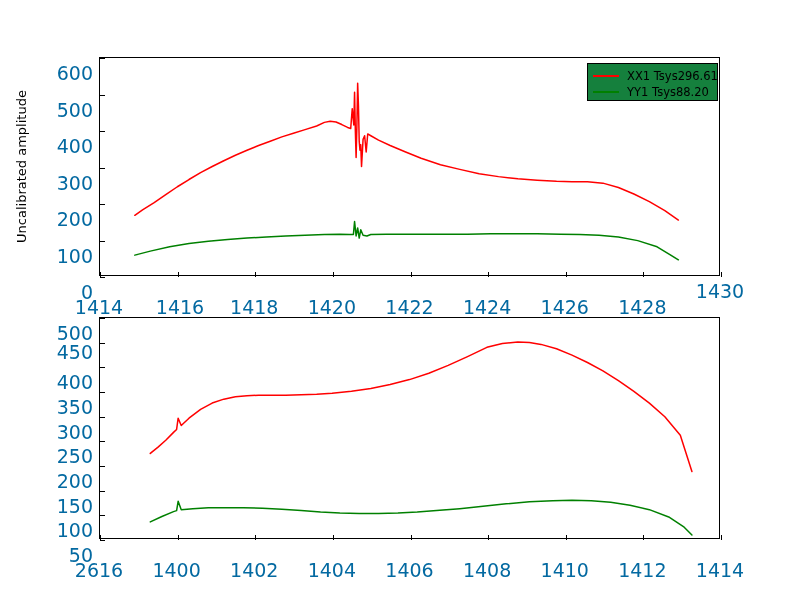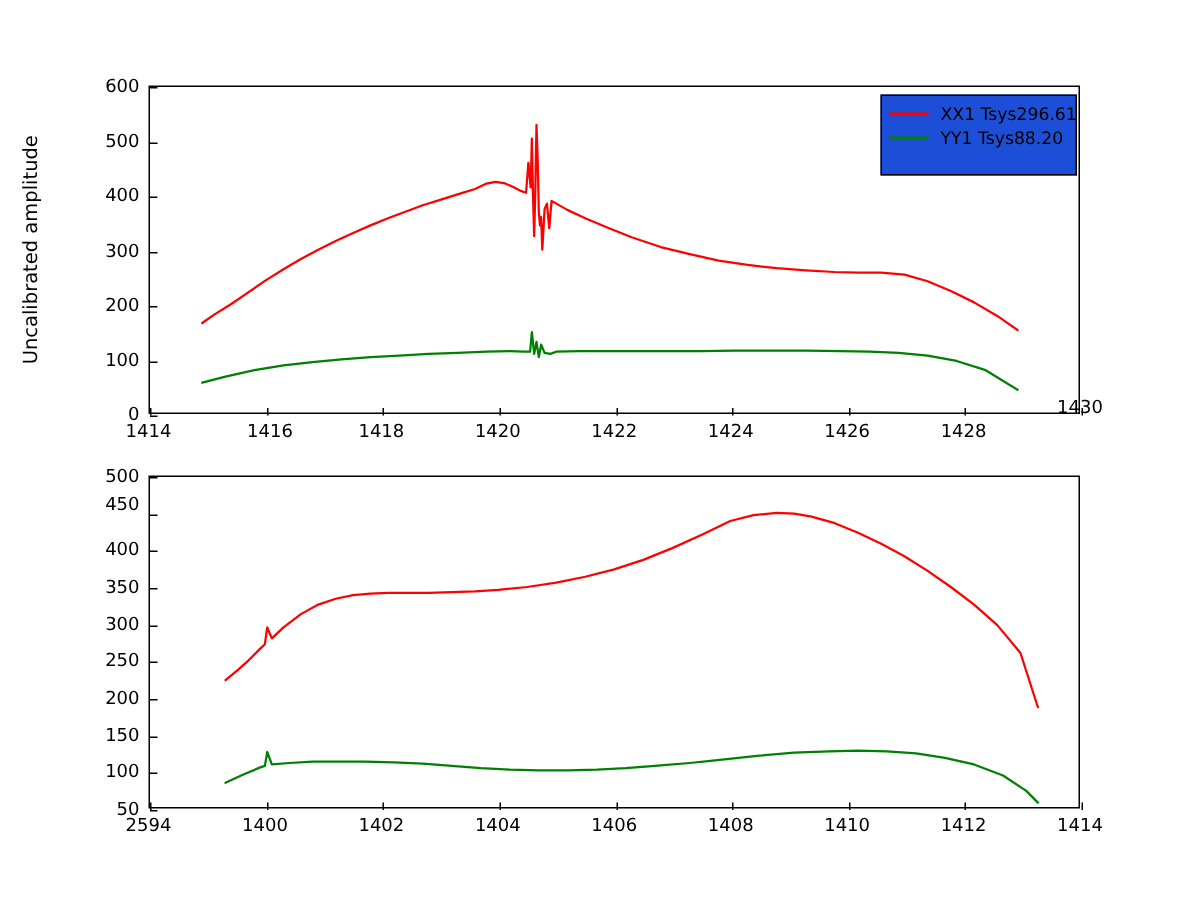--- a/index.html
+++ b/index.html
@@ -90,36 +90,37 @@
     height: 1px;
     left: 0;
   }
   .tick-x {
     height: 5px;
     width: 1px;
     top: auto;
   }
   .ticklabel {
     position: absolute;
-    font-size: 12px;
-    color: #000000;
+    font-size: 19px;
+    color: #0369a1;
     white-space: nowrap;
+    margin-top: 16px;
   }
   .ticklabel-y {
     text-align: right;
     transform: translateY(-50%);
   }
   .ticklabel-x {
     transform: translateX(-50%);
   }
   .legend {
     position: absolute;
     border: 1.1px solid #000000;
-    background: #1d4ed8;
-    padding: 4px 6px 16px 5px;
+    background: #15803d;
+    padding: 4px 6px 0 5px;
     box-sizing: border-box;
   }
   .legend-row {
     display: flex;
     align-items: center;
     height: 16px;
   }
   .legend-swatch {
     width: 26px;
     height: 2px;
@@ -222,21 +223,21 @@
     <div class="ticklabel ticklabel-y" style="top: 539px; left: 0px; width: 93px;">50</div>
     <div class="ticklabel ticklabel-y" style="top: 514.333px; left: 0px; width: 93px;">100</div>
     <div class="ticklabel ticklabel-y" style="top: 489.667px; left: 0px; width: 93px;">150</div>
     <div class="ticklabel ticklabel-y" style="top: 465px; left: 0px; width: 93px;">200</div>
     <div class="ticklabel ticklabel-y" style="top: 440.333px; left: 0px; width: 93px;">250</div>
     <div class="ticklabel ticklabel-y" style="top: 415.667px; left: 0px; width: 93px;">300</div>
     <div class="ticklabel ticklabel-y" style="top: 391px; left: 0px; width: 93px;">350</div>
     <div class="ticklabel ticklabel-y" style="top: 366.333px; left: 0px; width: 93px;">400</div>
     <div class="ticklabel ticklabel-y" style="top: 336px; left: 0px; width: 93px;">450</div>
     <div class="ticklabel ticklabel-y" style="top: 317px; left: 0px; width: 93px;">500</div>
-    <div class="ticklabel ticklabel-x" style="left: 99px; top: 543px;">2594</div>
+    <div class="ticklabel ticklabel-x" style="left: 99px; top: 543px;">2616</div>
     <div class="ticklabel ticklabel-x" style="left: 176.625px; top: 543px;">1400</div>
     <div class="ticklabel ticklabel-x" style="left: 254.25px; top: 543px;">1402</div>
     <div class="ticklabel ticklabel-x" style="left: 331.875px; top: 543px;">1404</div>
     <div class="ticklabel ticklabel-x" style="left: 409.5px; top: 543px;">1406</div>
     <div class="ticklabel ticklabel-x" style="left: 487.125px; top: 543px;">1408</div>
     <div class="ticklabel ticklabel-x" style="left: 564.75px; top: 543px;">1410</div>
     <div class="ticklabel ticklabel-x" style="left: 642.375px; top: 543px;">1412</div>
     <div class="ticklabel ticklabel-x" style="left: 720px; top: 543px;">1414</div>
   </div>
 

